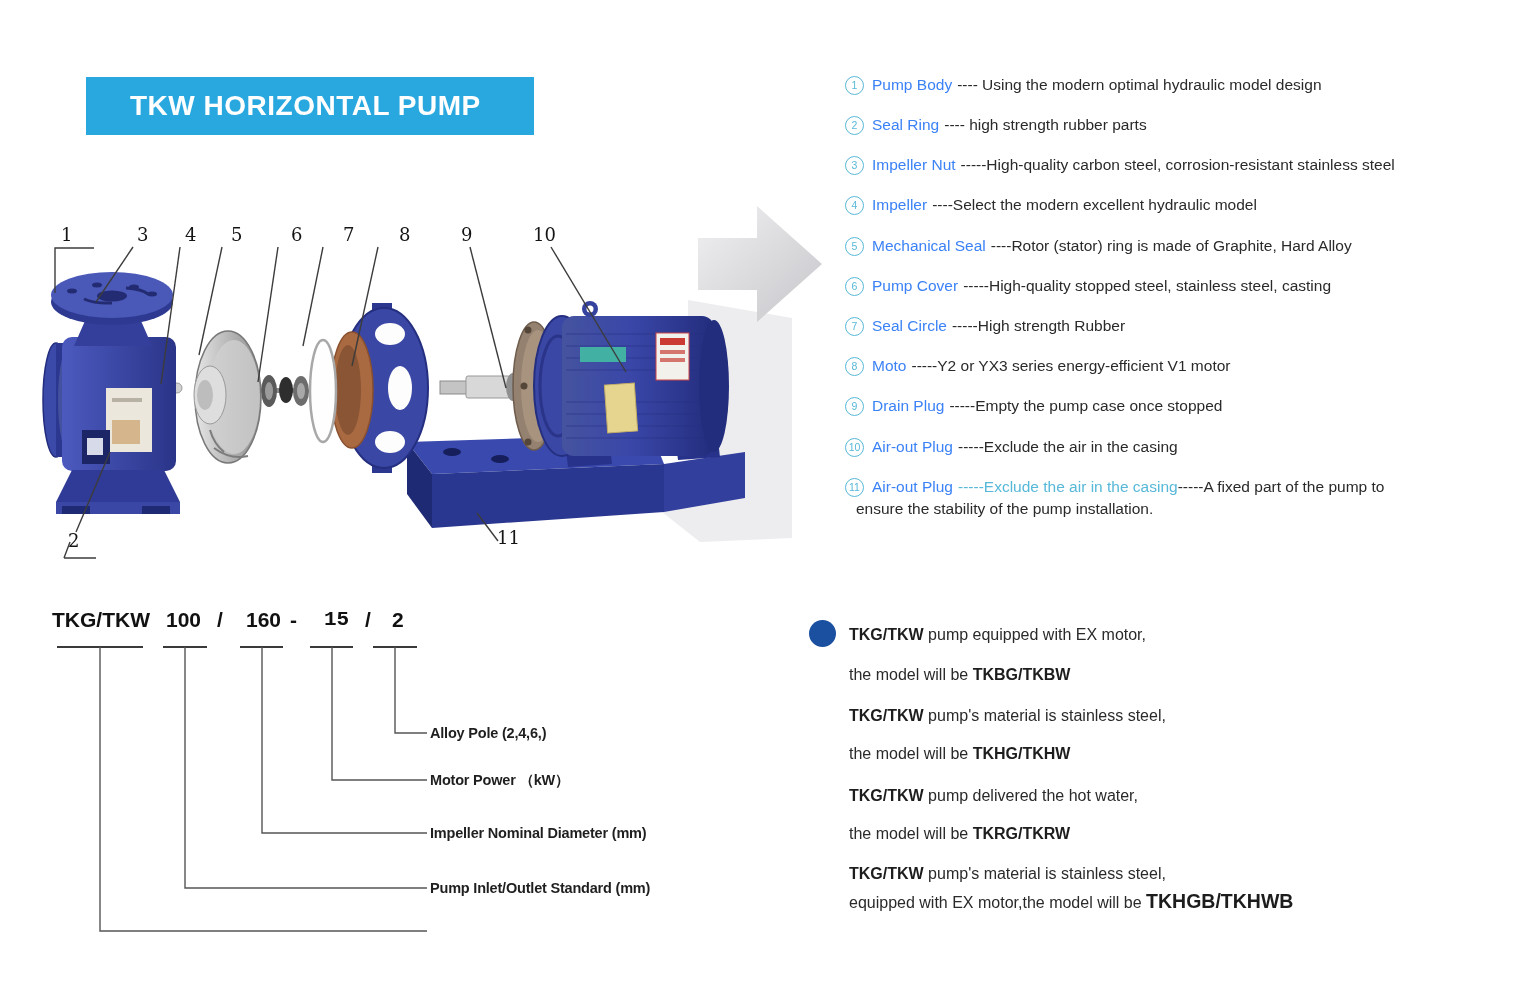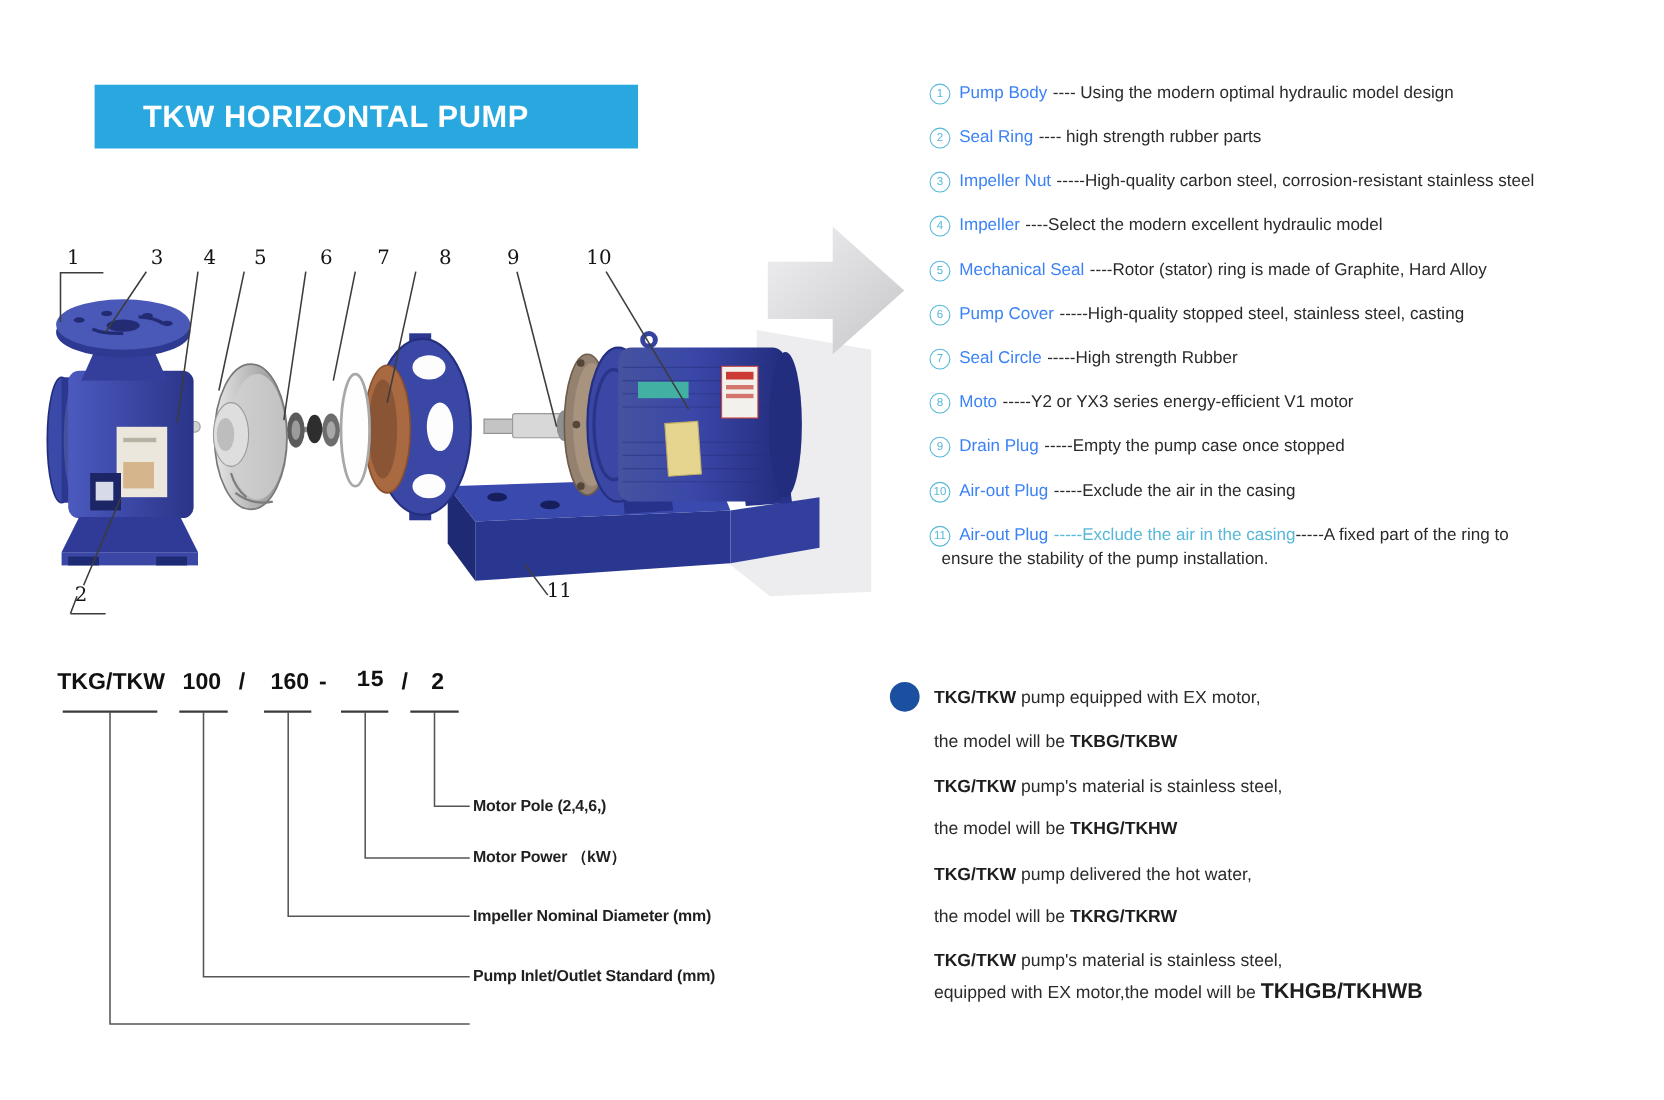--- a/index.html
+++ b/index.html
@@ -1,21 +1,21 @@
 <!DOCTYPE html>
 <html><head>
 <meta charset="utf-8">
 <title>TKW Horizontal Pump</title>
 <style>
   html,body{margin:0;padding:0;background:#fff;}
   .page{position:relative;width:1513px;height:1000px;background:#ffffff;overflow:hidden;
         font-family:"Liberation Sans",sans-serif;}
 
   
-  .title-banner{position:absolute;left:86px;top:77px;width:494px;height:58px;background:#29a8e0;
+  .title-banner{position:absolute;left:86px;top:77px;width:448px;height:58px;background:#29a8e0;
 and        border-radius:15px;display:flex;align-items:center;box-sizing:border-box;padding-left:44px;}
   .title-banner span{color:#ffffff;font-size:28px;font-weight:bold;letter-spacing:.5px;}
 
   
   .dnum{position:absolute;font-family:"DejaVu Serif",serif;font-size:18px;color:#141414;}
 
   
   .part-row{position:absolute;left:845px;white-space:nowrap;font-size:15.5px;color:#2a2a2a;}
   .part-row .l1{display:flex;align-items:baseline;}
   .pnum{display:inline-flex;align-items:center;justify-content:center;flex:none;width:17px;height:17px;
@@ -266,21 +266,21 @@
           <span class="pnum">10</span>
           <span class="pname">Air-out Plug</span>
           <span class="pdesc">-----Exclude the air in the casing</span>
         </div>
       </div>
       <div class="part-row" style="top: 478px;">
         <div class="l1">
           <span class="pnum">11</span>
           <span class="pname">Air-out Plug</span>
           <span class="ptail">-----Exclude the air in the casing</span>
-          <span class="pdesc">-----A fixed part of the ring to</span>
+          <span class="pdesc">-----A fixed part of the pump to</span>
         </div>
         <div class="l2">ensure the stability of the pump installation.</div>
       </div>
     </div>
 
   <span class="mseg" style="left:52px;">TKG/TKW</span>
   <span class="mseg" style="left:166px;">100</span>
   <span class="mseg" style="left:217px;">/</span>
   <span class="mseg" style="left:246px;">160</span>
   <span class="mseg" style="left:290px;">-</span>
@@ -298,21 +298,21 @@
     </g>
     <g stroke="#555555" stroke-width="1.4" fill="none">
       <path d="M100,647 V931 H427"></path>
       <path d="M185,647 V888 H427"></path>
       <path d="M262,647 V833 H427"></path>
       <path d="M332,647 V780 H427"></path>
       <path d="M395,647 V733 H427"></path>
     </g>
   </svg>
 
-  <div class="mlabel" style="top:723px;">Motor Pole (2,4,6,)</div>
+  <div class="mlabel" style="top:723px;">Alloy Pole (2,4,6,)</div>
   <div class="mlabel" style="top:770px;">Motor Power （kW）</div>
   <div class="mlabel" style="top:823px;">Impeller Nominal Diameter (mm)</div>
   <div class="mlabel" style="top:878px;">Pump Inlet/Outlet Standard (mm)</div>
 
   <span class="bullet"></span>
   <div id="notes-list">
       <div class="note-line" style="top: 622px;"><span class="b">TKG/TKW</span><span> pump equipped with EX motor,</span><span class="b"></span></div>
       <div class="note-line" style="top: 662px;"><span class="b"></span><span>the model will be </span><span class="b">TKBG/TKBW</span></div>
       <div class="note-line" style="top: 703px;"><span class="b">TKG/TKW</span><span> pump's material is stainless steel,</span><span class="b"></span></div>
       <div class="note-line" style="top: 741px; text-align: center;"><span class="b"></span><span>the model will be </span><span class="b">TKHG/TKHW</span></div>

